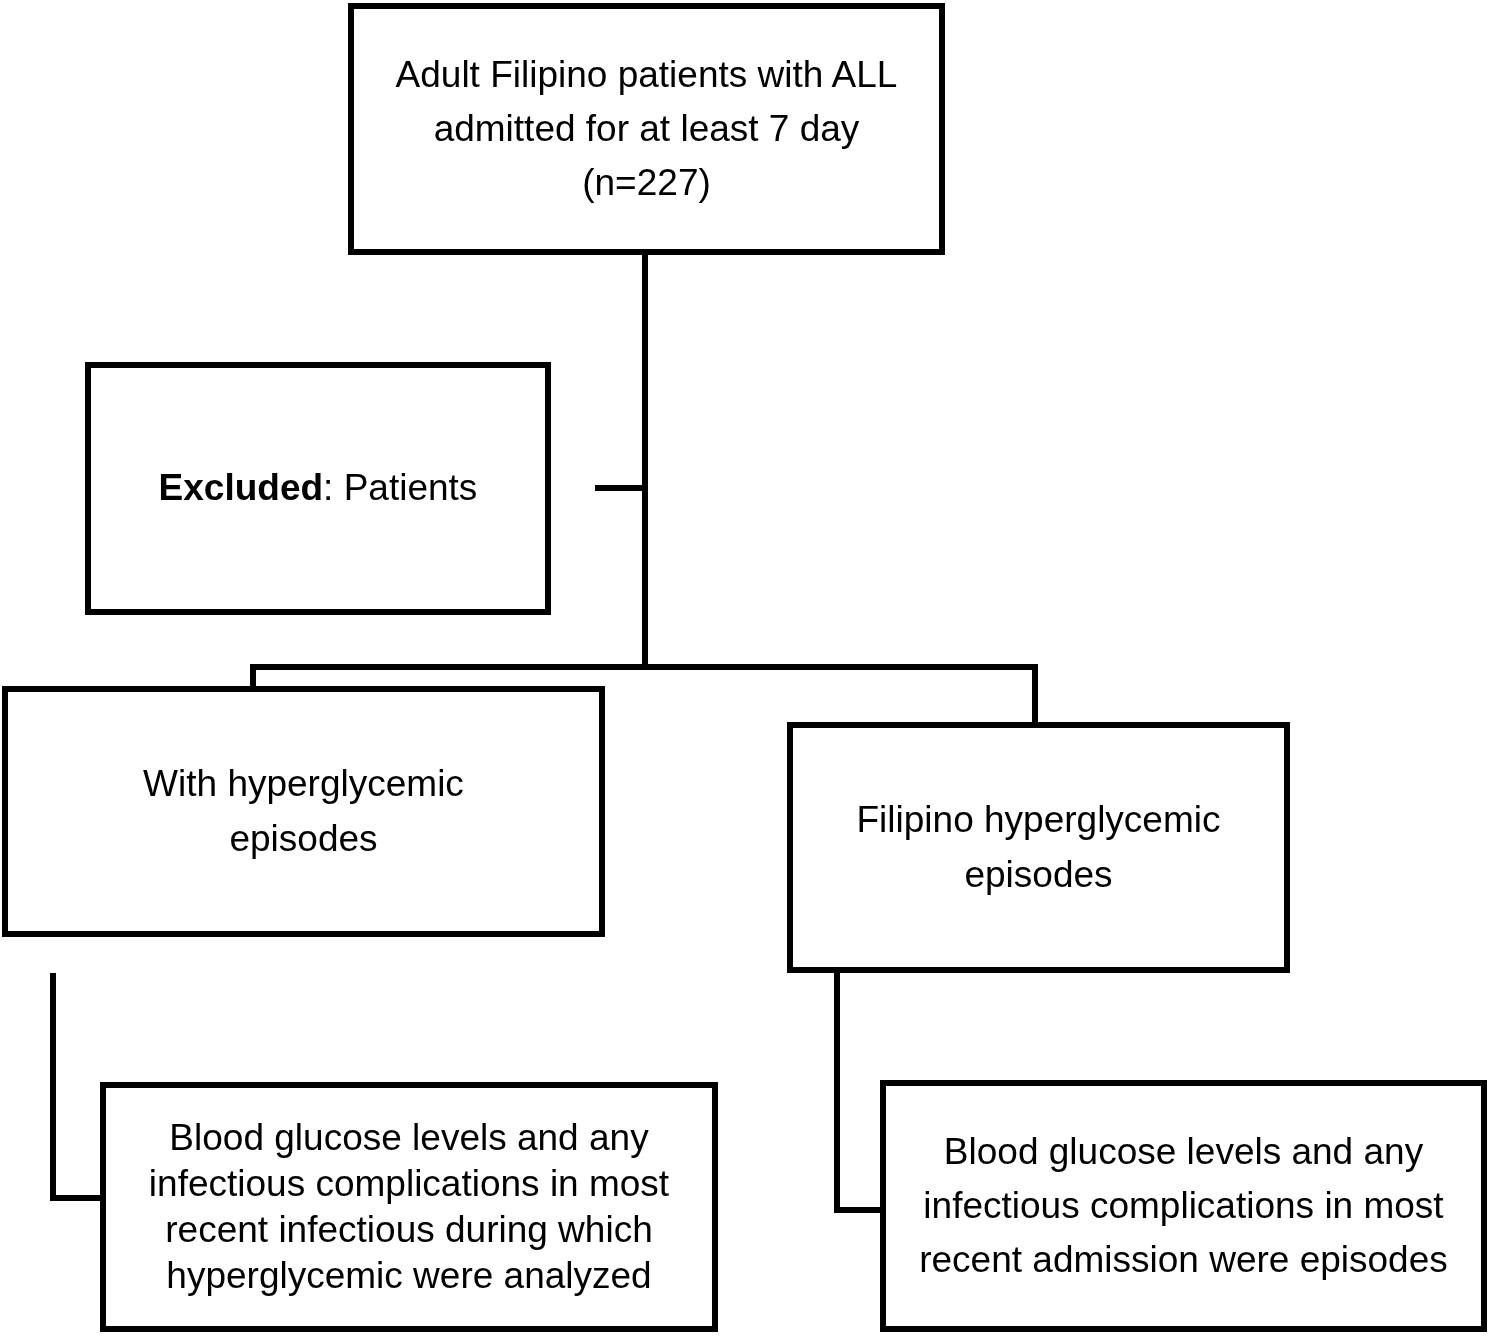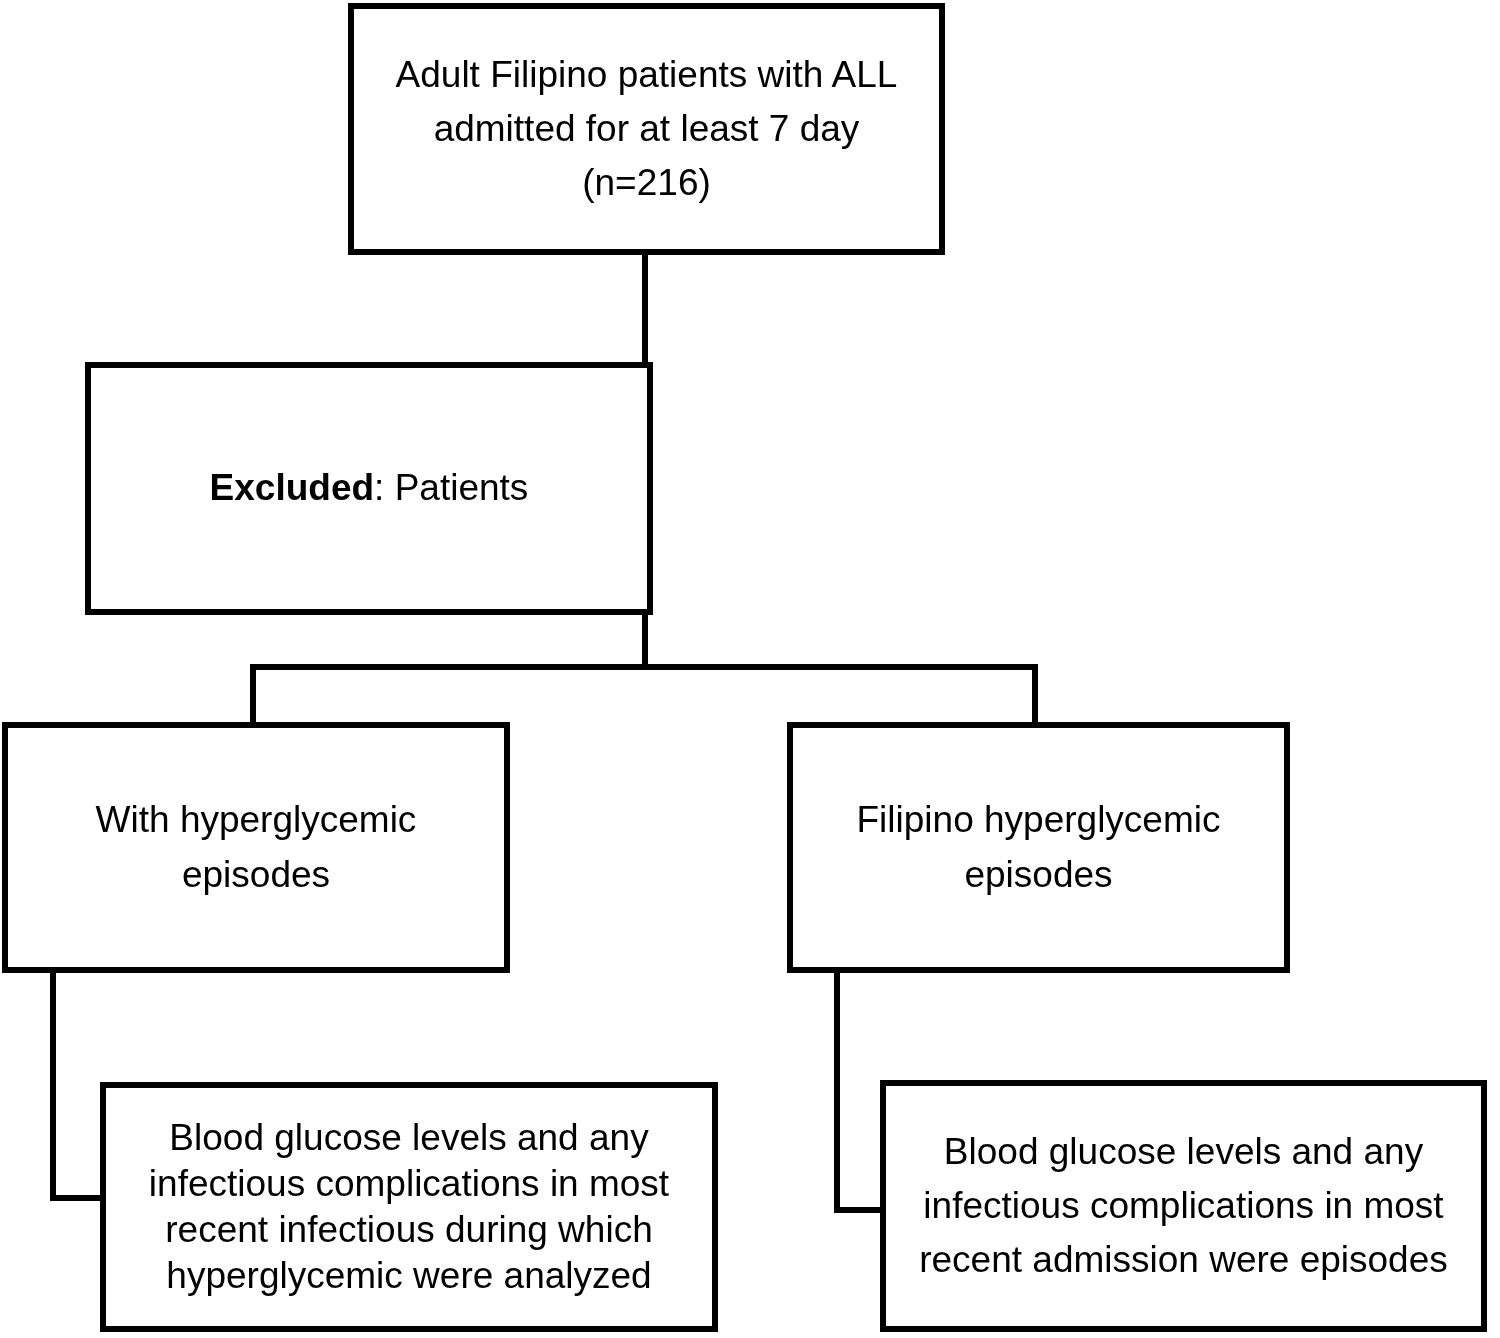--- a/index.html
+++ b/index.html
@@ -31,22 +31,22 @@
   .box.tight { line-height: 1.24; }
   .connector {
     position: absolute;
     background: #000000;
     z-index: 1;
   }
   b { font-weight: bold; }
 
   
   #box-top            { left: 348px; top: 3px;    width: 597px; height: 252px; }
-  #box-excluded       { left: 85px;  top: 362px;  width: 568px; height: 253px; }
-  #box-with           { left: 2px;   top: 722px;  width: 508px; height: 251px; }
+  #box-excluded       { left: 85px;  top: 362px;  width: 466px; height: 253px; }
+  #box-with           { left: 2px;   top: 686px;  width: 603px; height: 251px; }
   #box-without        { left: 787px; top: 722px;  width: 503px; height: 251px; }
   #box-analyzed-hyper { left: 100px; top: 1082px; width: 618px; height: 250px; }
   #box-analyzed-plain { left: 880px; top: 1080px; width: 607px; height: 252px; }
 
   
   #trunk-vertical        { left: 642px;  top: 255px;  width: 6px;   height: 412px; }
   #excluded-horizontal   { left: 595px;  top: 485px;  width: 53px;  height: 6px;  }
   #branch-rail           { left: 250px;  top: 664px;  width: 788px; height: 6px;  }
   #branch-drop-left      { left: 250px;  top: 664px;  width: 6px;   height: 58px; }
   #branch-drop-right     { left: 1032px; top: 664px;  width: 6px;   height: 58px; }
@@ -66,21 +66,21 @@
   <div class="connector" id="branch-drop-left"></div>
   <div class="connector" id="branch-drop-right"></div>
   <div class="connector" id="exit-left-vertical"></div>
   <div class="connector" id="elbow-left-horizontal"></div>
   <div class="connector" id="exit-right-vertical"></div>
   <div class="connector" id="elbow-right-horizontal"></div>
 
   <div class="box" id="box-top">
     <div class="line">Adult Filipino patients with ALL</div>
     <div class="line">admitted for at least 7 day</div>
-    <div class="line">(n=216)</div>
+    <div class="line">(n=227)</div>
   </div>
 
   <div class="box" id="box-excluded">
     <div class="line"><b>Excluded</b><span>: Patients</span></div>
   </div>
 
   <div class="box" id="box-with">
     <div class="line">With hyperglycemic</div>
     <div class="line">episodes</div>
   </div>

